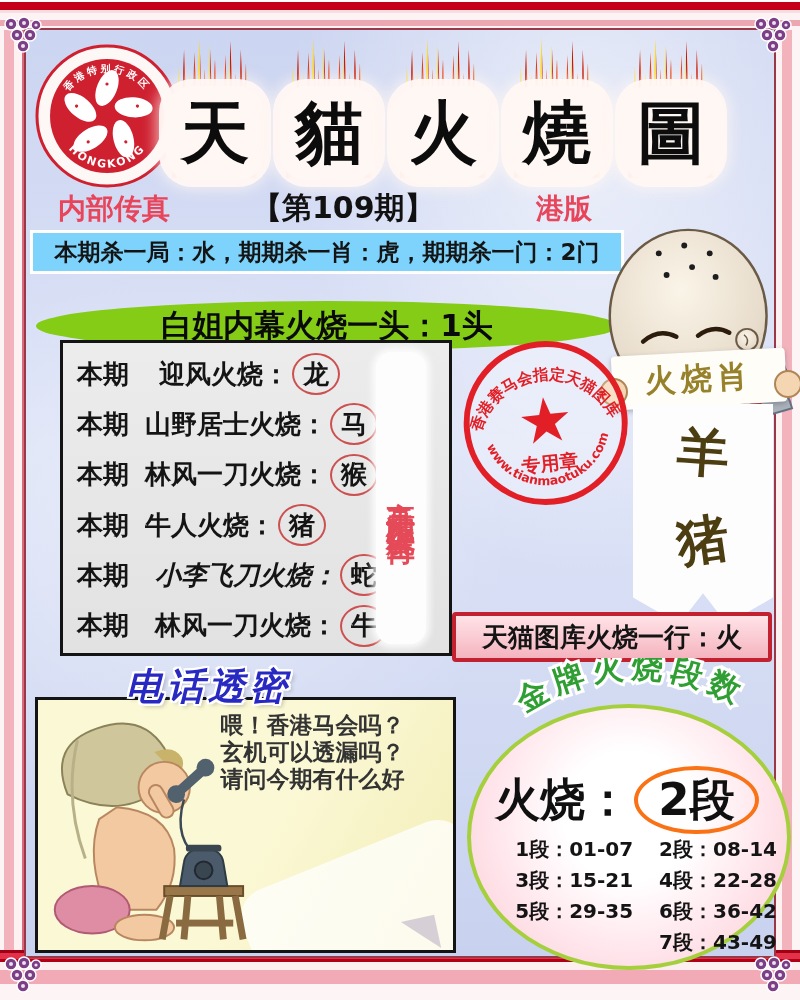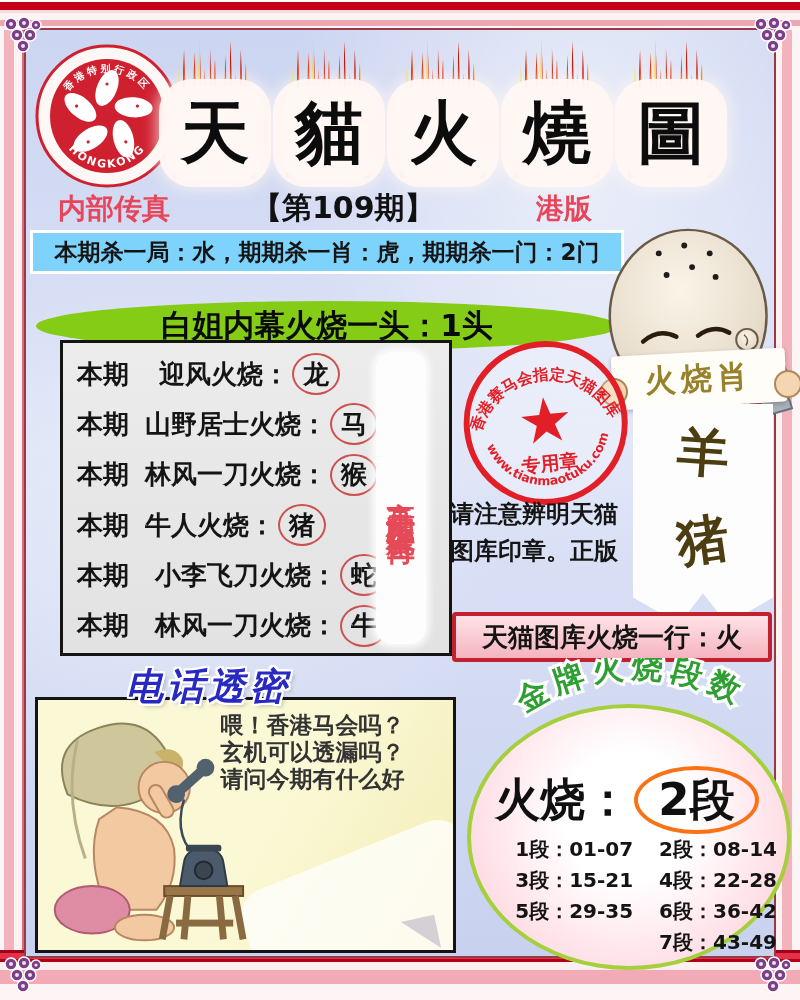--- a/index.html
+++ b/index.html
@@ -236,45 +236,41 @@
       <span>林风一刀火烧：</span>
       <span class="zodiac-circle">猴</span>
     </div>
     <div class="burn-row">
       <span class="pfx">本期</span>
       <span>牛人火烧：</span>
       <span class="zodiac-circle">猪</span>
     </div>
     <div class="burn-row">
       <span class="pfx">本期</span>
-      <span style="margin-left:10px;">小李飞刀火烧：</span>
+      <span style="margin-left:10px;font-style:italic;">小李飞刀火烧：</span>
       <span class="zodiac-circle">蛇</span>
     </div>
     <div class="burn-row">
       <span class="pfx">本期</span>
       <span style="margin-left:10px;">林风一刀火烧：</span>
       <span class="zodiac-circle">牛</span>
     </div>
   </div>
   <div class="abs side-label">高手精准火烧生肖</div>
 
   <div class="abs stamp-wrap">
     <svg width="188" height="172" viewBox="0 0 188 172">
       <circle cx="94" cy="85" r="79" fill="rgba(255,255,255,0.25)" stroke="#e21f26" stroke-width="6"></circle>
       <path id="stTop" d="M 26 95 A 70 70 0 0 1 162 95" fill="none"></path>
       <text font-size="15.5" font-weight="bold" fill="#e21f26"><textPath href="#stTop" startOffset="50%" text-anchor="middle">香港赛马会指定天猫图库</textPath></text>
       <path id="stBot" d="M 32 99 A 64 64 0 0 0 156 99" fill="none"></path>
       <text font-size="12.5" font-weight="bold" fill="#e21f26"><textPath href="#stBot" startOffset="50%" text-anchor="middle">www.tianmaotuku.com</textPath></text>
       <text x="94" y="104" font-size="62" text-anchor="middle" fill="#e21f26">★</text>
       <text x="94" y="132" font-size="19" font-weight="bold" text-anchor="middle" fill="#e21f26">专用章</text>
     </svg>
-  </div>
-  <div class="abs stamp-note">
-    <div>请注意辨明天猫</div>
-    <div>图库印章。正版</div>
   </div>
 
   <div class="abs row-bar">天猫图库火烧一行：火</div>
 
   <div class="abs phone-box">
     <div class="sheen"></div>
   </div>
   <div class="abs phone-title">电话透密</div>
   <div class="abs phone-q">
     <div>喂！香港马会吗？</div>

